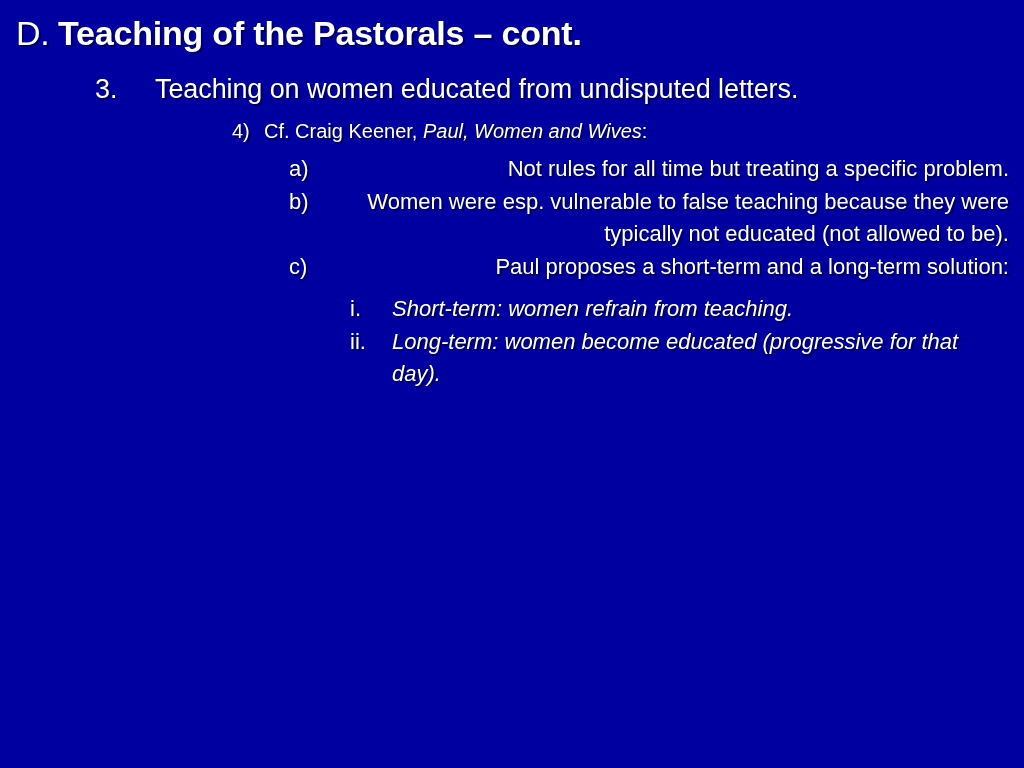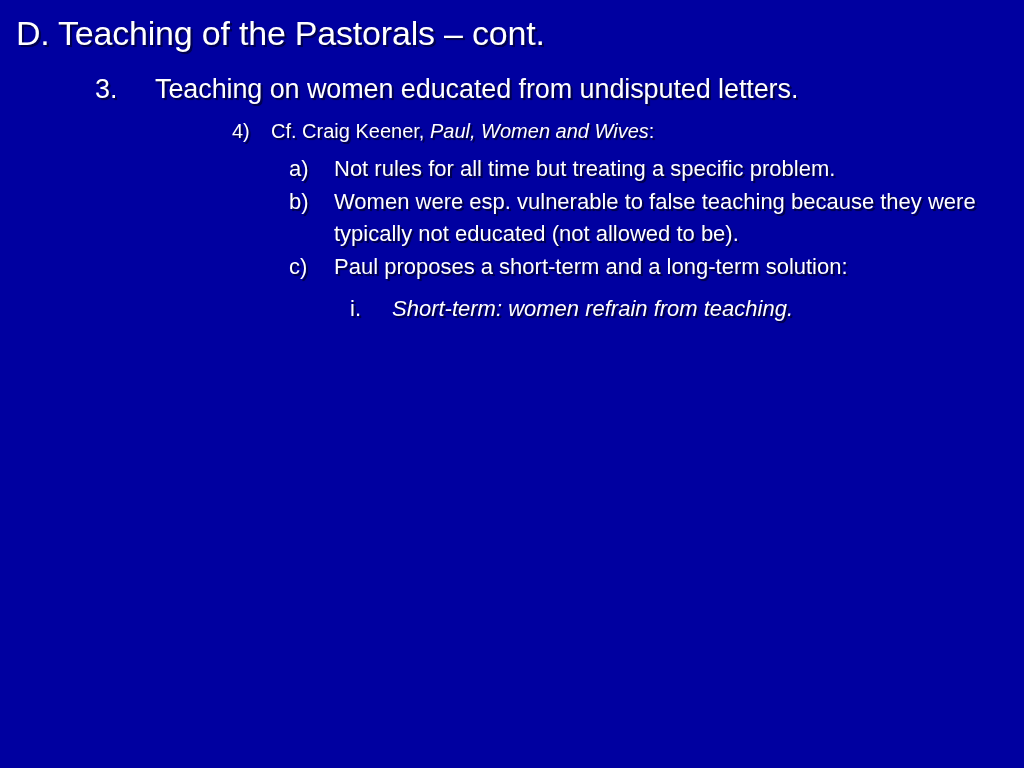--- a/index.html
+++ b/index.html
@@ -35,20 +35,21 @@
     font-size: 34px;
     line-height: 42px;
     letter-spacing: -0.2px;
   }
   .lvl1 .marker {
     flex: 0 0 auto;
     width: 42px;
   }
   .lvl1 .body {
     flex: 1 1 auto;
+    font-weight: bold;
   }
 
   
   .lvl2 {
     position: absolute;
     left: 95px;
     top: 72px;
     width: 920px;
     display: flex;
     align-items: flex-start;
@@ -70,21 +71,21 @@
     width: 780px;
     display: flex;
     align-items: flex-start;
     font-size: 20px;
     line-height: 27px;
   }
   .lvl3 .marker {
     flex: 0 0 auto;
     width: 32px;
   }
-  .lvl3 .body { flex: 1 1 auto; margin-left: 7px; }
+  .lvl3 .body { flex: 1 1 auto; }
   .lvl3 .italic { font-style: italic; }
 
   
   .lvl4-group {
     position: absolute;
     left: 289px;
     top: 153px;
     width: 720px;
   }
   .lvl4 {
@@ -94,20 +95,21 @@
     line-height: 32px;
     margin-bottom: 1px;
   }
   .lvl4 .marker {
     flex: 0 0 auto;
     width: 45px;
   }
   .lvl4 .body {
     flex: 1 1 auto;
     max-width: 675px;
+    text-align: right;
   }
 
   
   .lvl5-group {
     position: absolute;
     left: 350px;
     top: 293px;
     width: 670px;
   }
   .lvl5 {
@@ -161,15 +163,19 @@
       <span class="marker">c)</span>
       <span class="body">Paul proposes a short-term and a long-term solution:</span>
     </div>
   </div>
 
   <div class="lvl5-group">
     <div class="lvl5 shadowed">
       <span class="marker">i.</span>
       <span class="body">Short-term: women refrain from teaching.</span>
     </div>
+    <div class="lvl5 shadowed">
+      <span class="marker">ii.</span>
+      <span class="body">Long-term: women become educated (progressive for that day).</span>
+    </div>
   </div>
 
 </div>
 
 </body></html>

